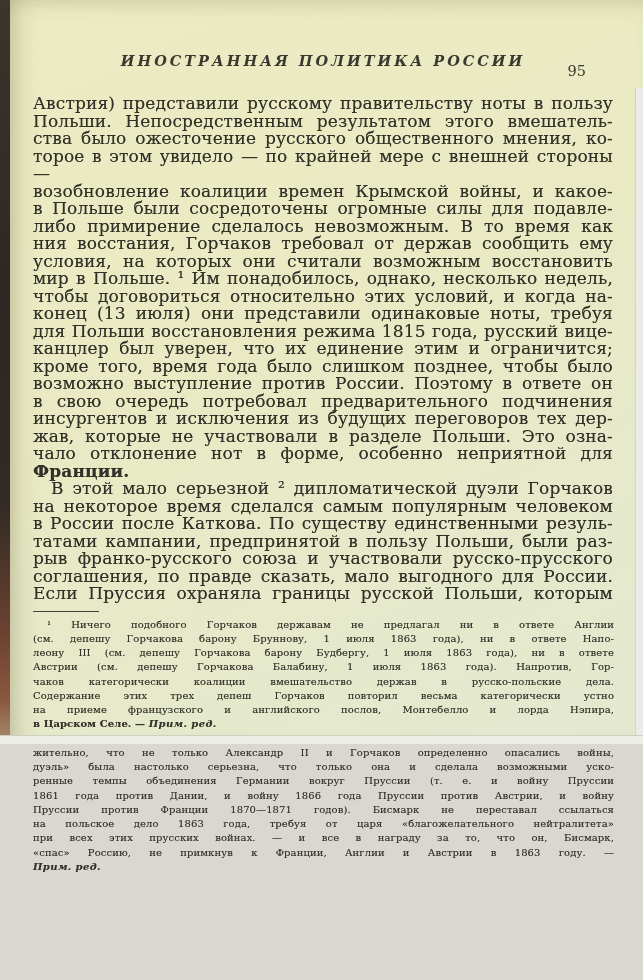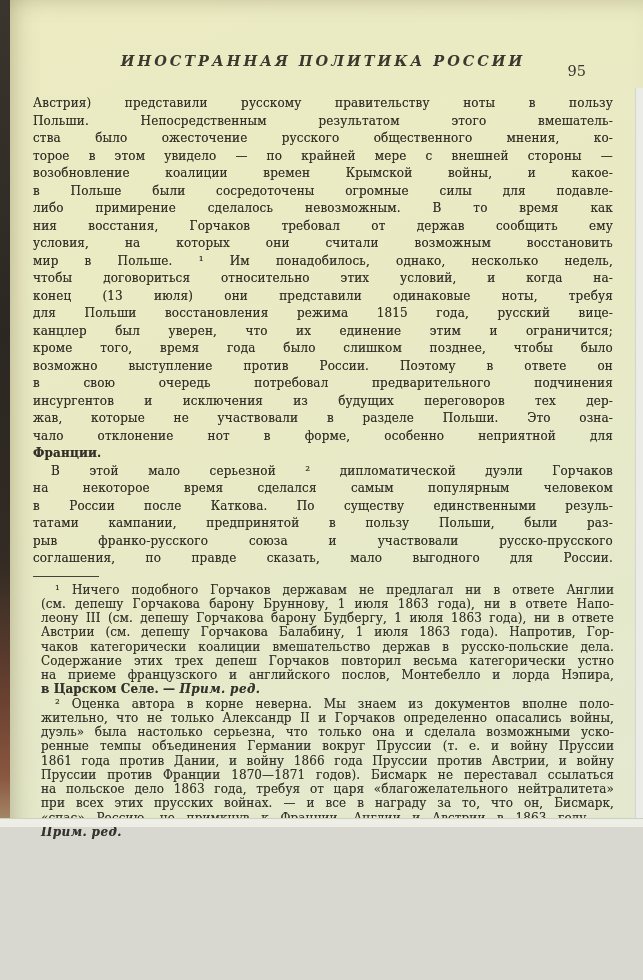--- a/index.html
+++ b/index.html
@@ -4,21 +4,21 @@
 <style>
   html, body { margin: 0; padding: 0; }
   body {
     width: 643px; height: 980px;
     background: #d8d8d0;
     font-family: "DejaVu Serif", serif;
     overflow: hidden;
   }
   .scan {
     position: relative;
-    width: 643px; height: 827px;
+    width: 643px; height: 744px;
     background: linear-gradient(155deg, #ecebc2 0%, #e9eac4 45%, #e5e9cc 80%, #e3e8d0 100%);
   }
   
   .edge-left {
     position: absolute; left: 0; top: 0; bottom: 0; width: 10px;
     background: linear-gradient(180deg, #3a362e 0%, #2b2722 40%, #332b24 68%, #6b4231 85%, #8a5740 94%, #a98f6e 100%);
   }
   .edge-right {
     position: absolute; right: 0; top: 88px; bottom: 0; width: 7px;
     background: #ebece7;
@@ -49,38 +49,38 @@
     color: #3a382f;
     white-space: nowrap;
   }
   .page-number {
     position: absolute; right: 27px; top: 11px;
     font-size: 14.5px;
     color: #3a382f;
   }
   .bodytext {
     margin: 23px 30px 8px 23px;
-    font-size: 12px;
+    font-size: 17px;
     line-height: 17.5px;
     letter-spacing: 0.15px;
     word-spacing: 0.5px;
     color: #312f27;
     text-shadow: 0 0 0.5px rgba(49,47,39,0.55);
   }
   .tline { text-align: justify; text-align-last: justify; white-space: normal; }
   .tline.tl-end { text-align-last: left; font-weight: bold; }
   .tline.tl-indent { text-indent: 18px; }
   .footnote-rule {
     margin: 5px 0 0 23px;
     width: 66px; height: 0;
     border-top: 1.5px solid #45423a;
   }
   .footnotes {
-    margin: 6px 29px 0 31px;
-    font-size: 12px;
+    margin: 6px 29px 0 23px;
+    font-size: 10px;
     line-height: 14.25px;
     letter-spacing: 0.1px;
     color: #34322a;
     text-shadow: 0 0 0.4px rgba(52,50,42,0.5);
   }
   .footnotes .tline.tl-indent { text-indent: 14px; }
   .footnotes i { letter-spacing: 0.4px; }
 </style>
 </head>
 <body>
@@ -117,20 +117,21 @@
           <div class="tline">чало отклонение нот в форме, особенно неприятной для</div>
           <div class="tline tl-end">Франции.</div>
         </div>
       <div>
           <div class="tline tl-indent">В этой мало серьезной ² дипломатической дуэли Горчаков</div>
           <div class="tline">на некоторое время сделался самым популярным человеком</div>
           <div class="tline">в России после Каткова. По существу единственными резуль-</div>
           <div class="tline">татами кампании, предпринятой в пользу Польши, были раз-</div>
           <div class="tline">рыв франко-русского союза и участвовали русско-прусского</div>
           <div class="tline">соглашения, по правде сказать, мало выгодного для России.</div>
+          <div class="tline">Если Пруссия охраняла границы русской Польши, которым</div>
         </div>
     </div>
 
     <div class="footnote-rule"></div>
 
     <div class="footnotes">
       <div>
           <div class="tline tl-indent">¹ Ничего подобного Горчаков державам не предлагал ни в ответе Англии</div>
           <div class="tline">(см. депешу Горчакова барону Бруннову, 1 июля 1863 года), ни в ответе Напо-</div>
           <div class="tline">леону III (см. депешу Горчакова барону Будбергу, 1 июля 1863 года), ни в ответе</div>

